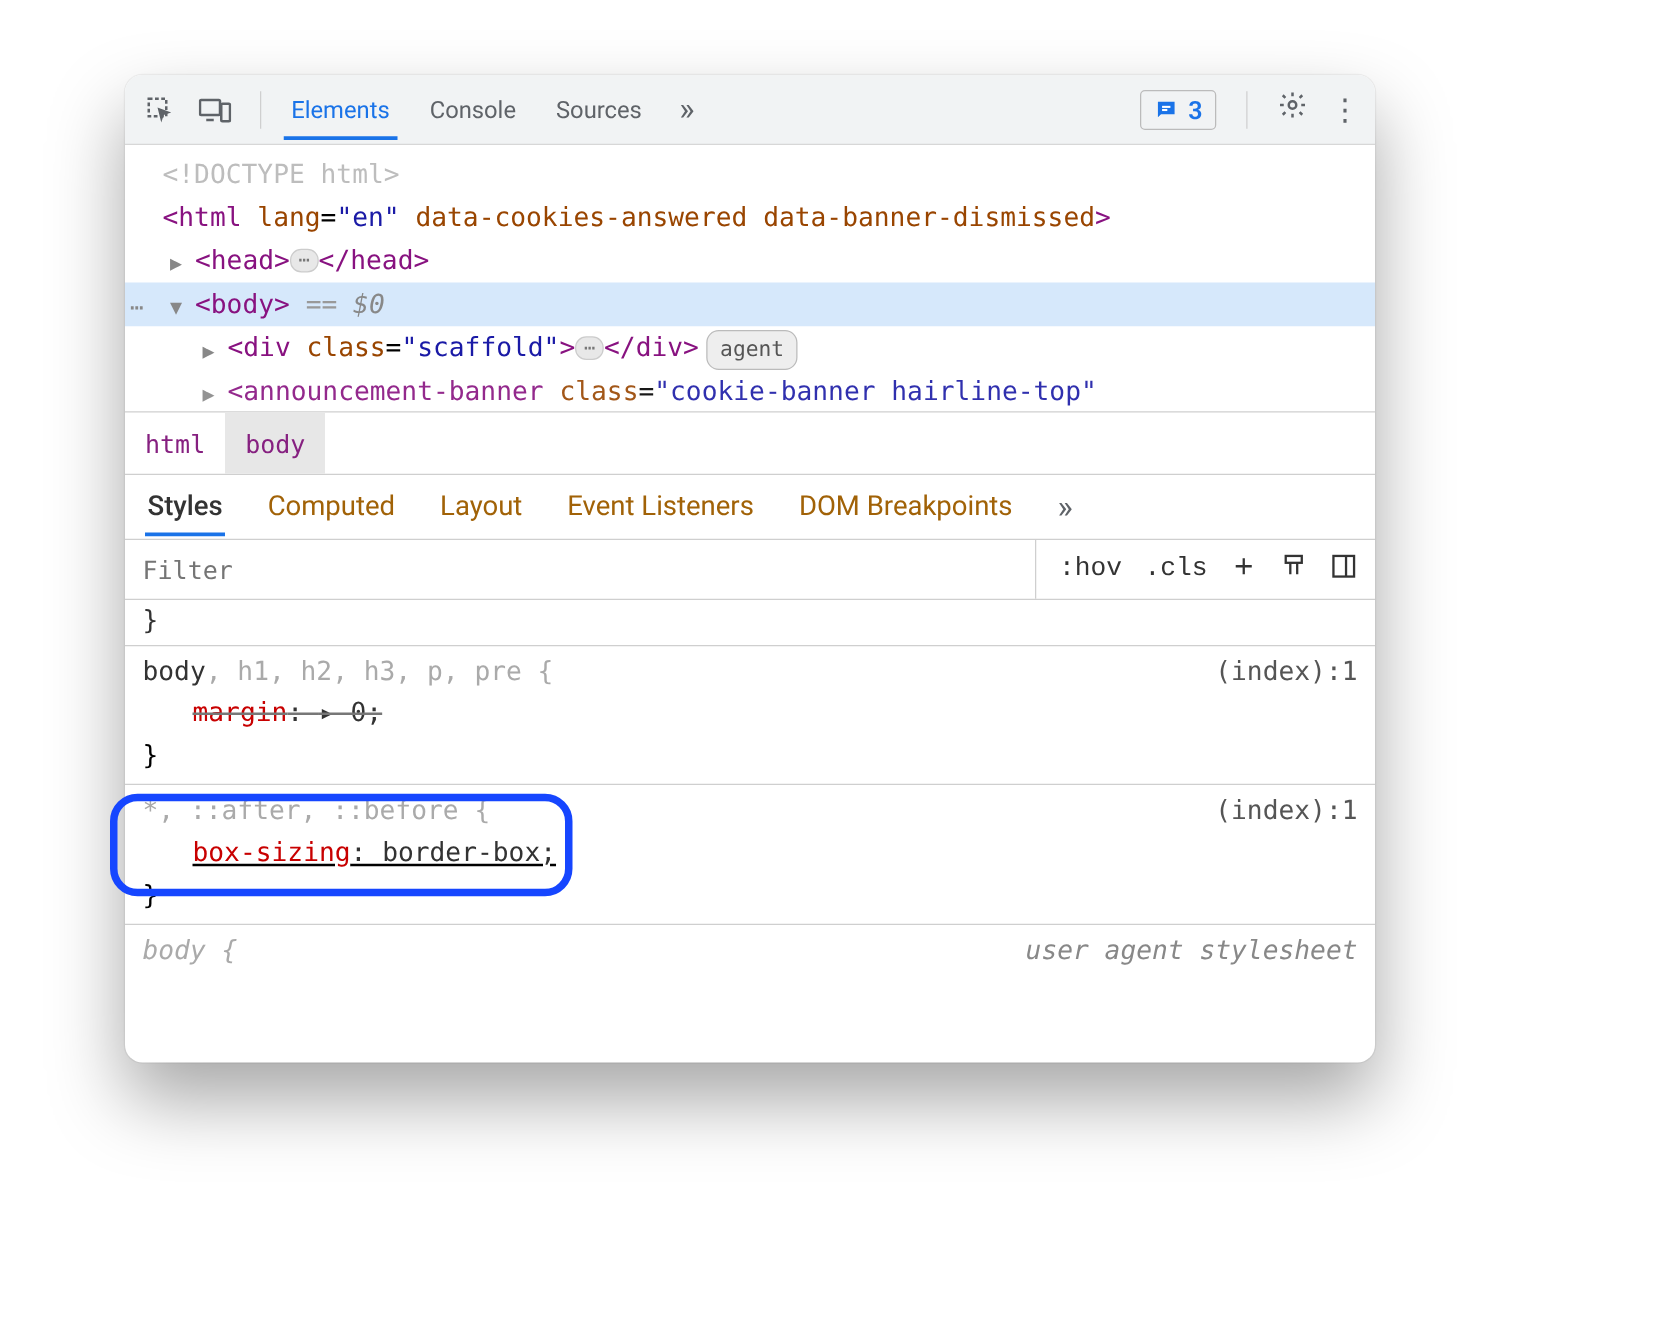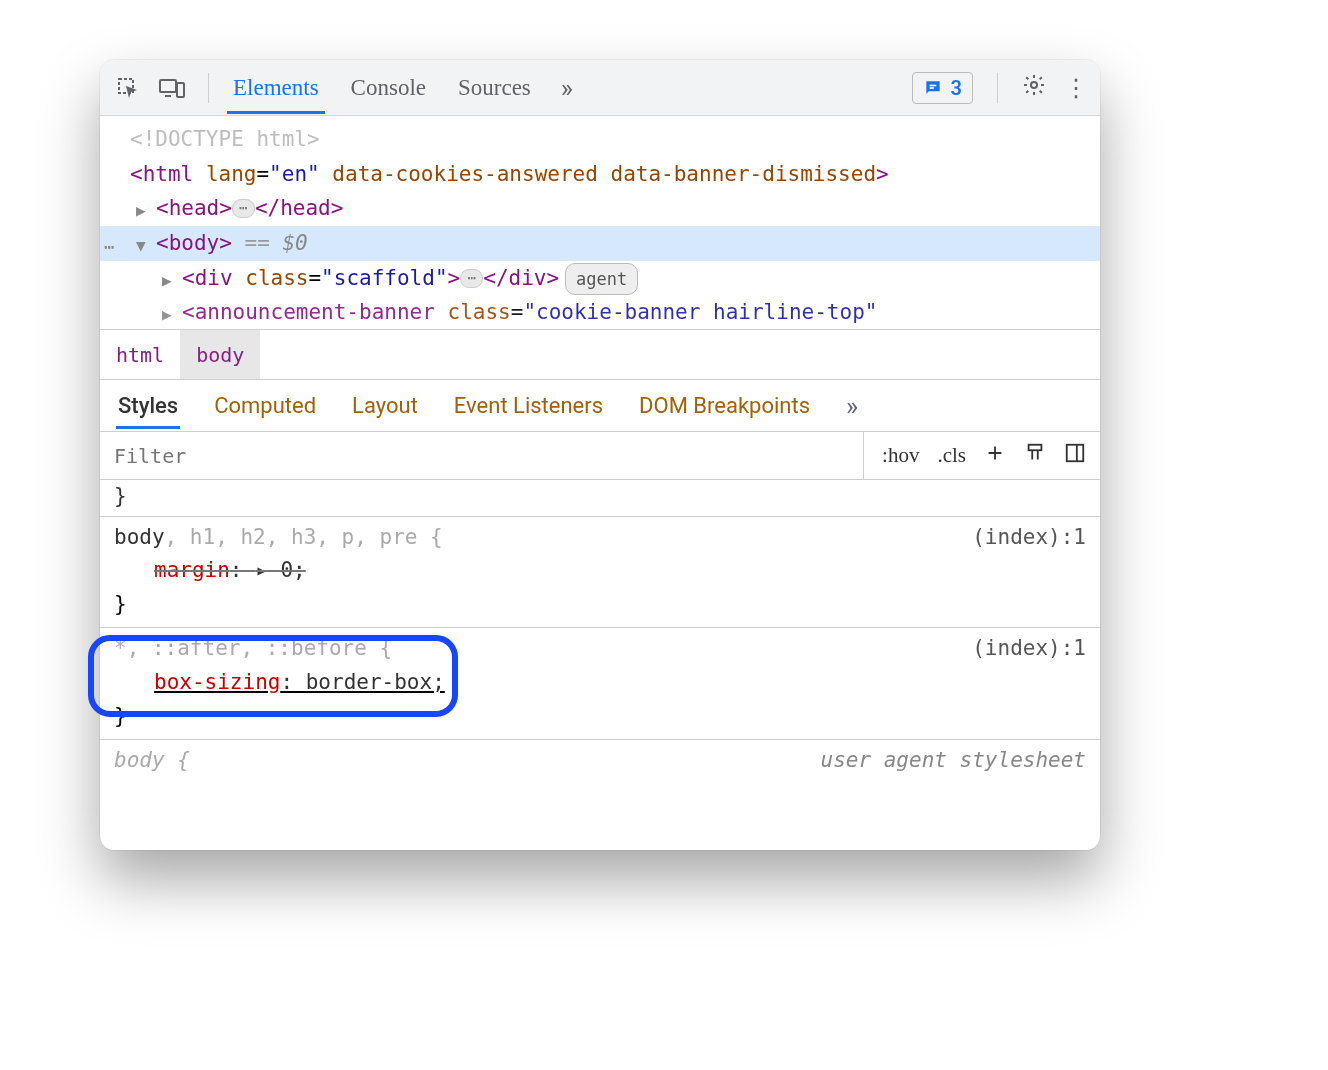--- a/index.html
+++ b/index.html
@@ -44,21 +44,21 @@
     display:flex;
     align-items:center;
     padding: 0 14px;
     gap: 16px;
     font-size: 22px;
     color: #333;
   }
   .tb-icon { width:28px; height:28px; display:flex; align-items:center; justify-content:center; color:#5f6368;}
   .tb-sep { width:1px; height:30px; background:#cfcfcf; margin:0 6px;}
   .tabs-top { display:flex; gap:28px; align-items:center; flex:1; }
-  .tab-top { font-size:23px; color:#5f6368; padding:12px 2px; position:relative;font-family:Liberation Serif, serif; }
+  .tab-top { font-size:19px; color:#5f6368; padding:12px 2px; position:relative; }
   .tab-top.active { color:#1a73e8; }
   .tab-top.active::after { content:""; position:absolute; left:-4px; right:-4px; bottom:-1px; height:3px; background:#1a73e8; }
   .chev { font-size:26px; color:#5f6368;}
   .tb-right { display:flex; align-items:center; gap:18px;}
   .issues-btn { display:flex; align-items:center; gap:8px; border:1px solid #bbb; border-radius:4px; padding:3px 10px; color:#1a73e8; font-size:20px; font-weight:600;}
   .issues-btn svg{color:#1a73e8;}
   .gear,.kebab{ color:#5f6368; font-size:26px;}
   .kebab{ font-size:24px; letter-spacing:-2px;}
   .dom-pane {
     font-family: Menlo, Consolas, monospace;
@@ -113,21 +113,21 @@
     height:48px;
     display:flex;
     align-items:center;
     border-bottom:1px solid #cfcfcf;
     font-family: Menlo, monospace;
     font-size:20px;
     color:#777;
   }
   .filter-input{ flex:1; border:none; outline:none; font:inherit; color:#777; padding:0 14px; background:transparent;}
   .filter-tools{ display:flex; align-items:center; gap:18px; padding-right:14px; border-left:1px solid #cfcfcf; height:100%; padding-left:18px; color:#333;}
-  .ft-txt{font-family:Liberation Serif, serif; font-size:21px;}
+  .ft-txt{font-family:Liberation Mono, monospace; font-size:21px;}
   .ft-icon{color:#333;}
   .styles-pane{
     flex:1;
     overflow:hidden;
     font-family:Menlo,Consolas,monospace;
     font-size:21px;
     line-height:1.6;
   }
   .rule-block{ border-bottom:1px solid #cfcfcf; padding:4px 14px 6px 14px; position:relative;}
   .rule-src{ position:absolute; right:14px; top:4px; color:#555; }

